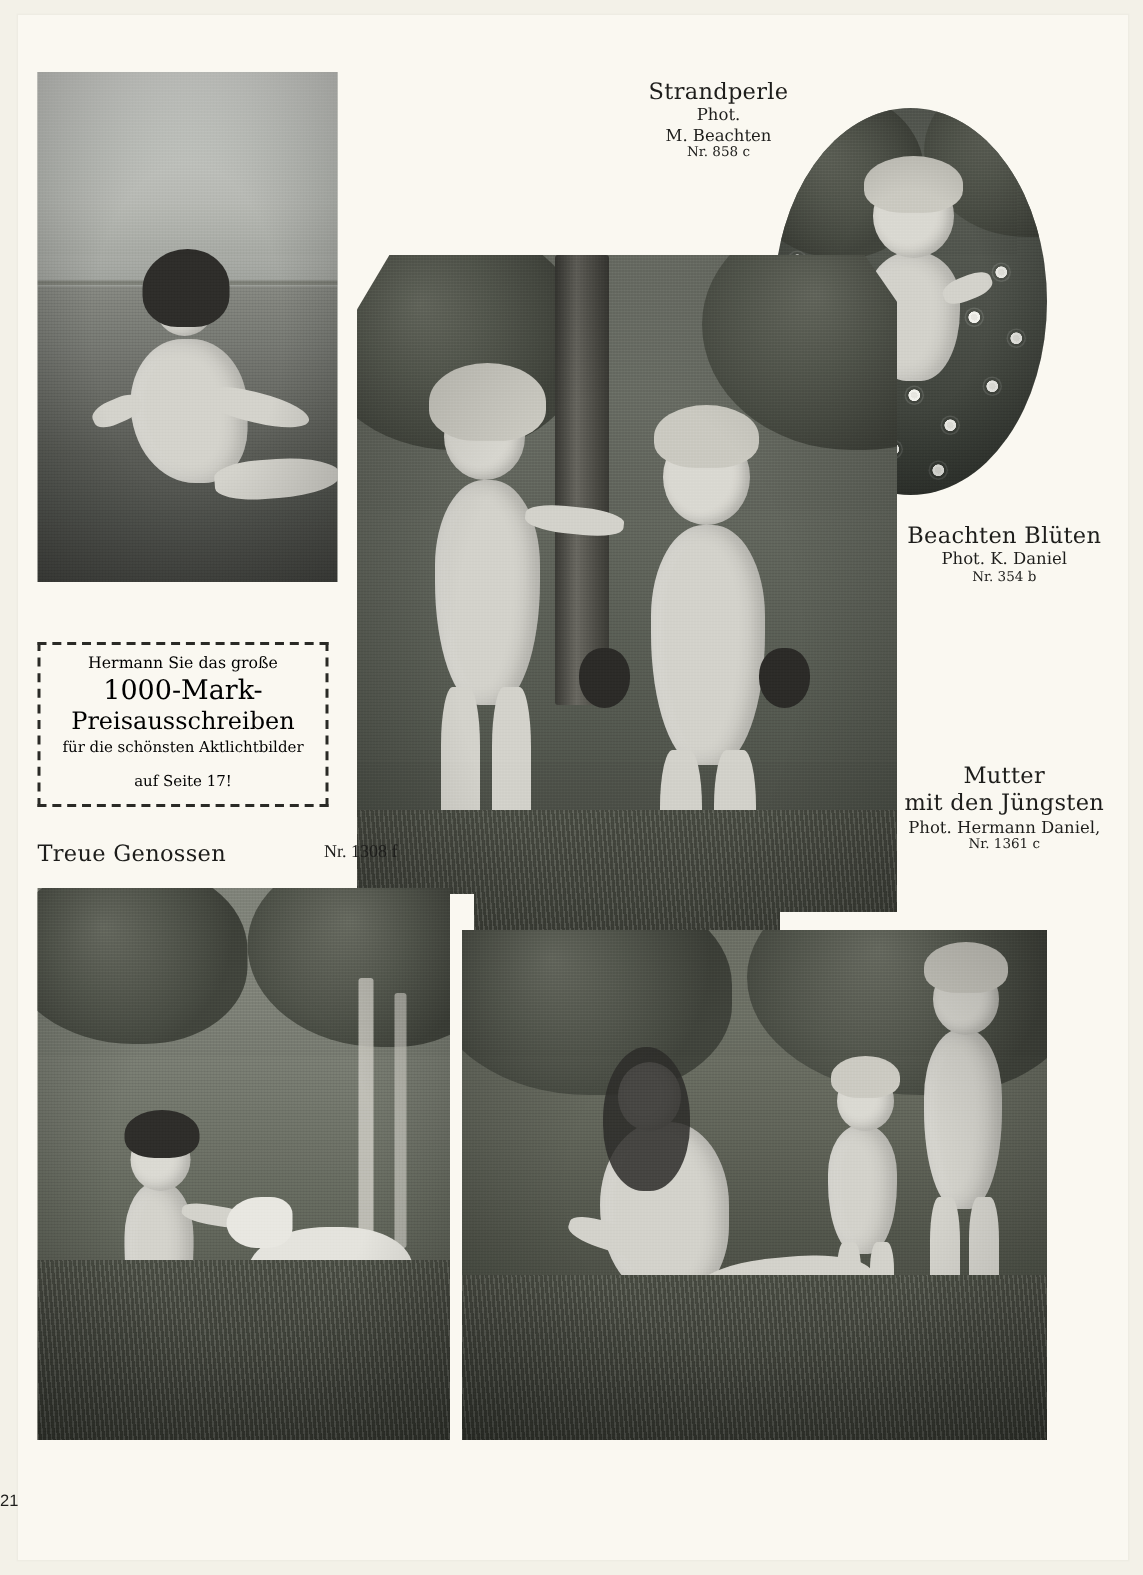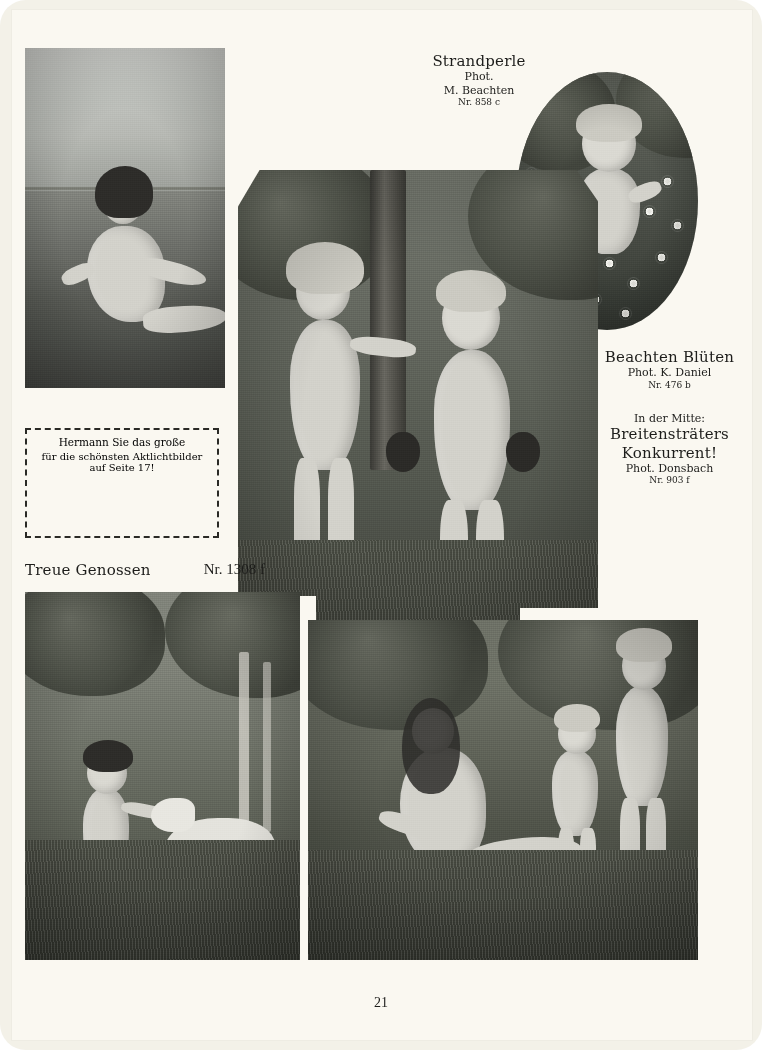--- a/index.html
+++ b/index.html
@@ -14,21 +14,20 @@
     font-family: "Liberation Serif", serif;
     overflow: hidden;
   }
   .page {
     position: absolute;
     inset: 0;
     background: #f3f1e8;
     background-image:
       radial-gradient(circle at 20% 30%, rgba(0,0,0,0.015) 0 2px, transparent 2px),
       radial-gradient(circle at 70% 60%, rgba(0,0,0,0.012) 0 2px, transparent 2px);
-    border-radius: 26px;
   }
   .paper-edge {
     position: absolute;
     left: 12px; top: 10px; right: 10px; bottom: 10px;
     background: #faf8f1;
     box-shadow: 0 0 0 1px rgba(0,0,0,0.02);
   }
 
   
   .photo {
@@ -177,45 +176,45 @@
   .cap .t3 {
     font-family: "DejaVu Serif", serif;
     font-size: 9px;
   }
 
   #cap-strandperle { left: 404px; top: 52px; width: 150px; }
   #cap-lachende     { left: 592px; top: 348px; width: 155px; }
   #cap-mitte        { left: 592px; top: 412px; width: 155px; }
   #cap-mutter       { left: 592px; top: 508px; width: 155px; }
   #cap-treue        { left: 25px;  top: 560px; width: 240px; text-align: left; }
-  #cap-treue .num   { float: right; font-size: 15px; }
+  #cap-treue .num   { float: right; font-size: 12px; }
 
   
   #ad-box {
     position: absolute;
     left: 25px; top: 428px; width: 194px; height: 110px;
     border: 2px dashed #2a2a26;
     background: #faf8f1;
     text-align: center;
     padding-top: 6px;
     box-sizing: border-box;
   }
   #ad-box .l1 { font-family: "DejaVu Serif", serif; font-size: 10.5px; }
   #ad-box .l2 { font-family: "DejaVu Serif", serif; font-size: 18px; margin-top: 2px; }
   #ad-box .l3 { font-family: "DejaVu Serif", serif; font-size: 16px; }
   #ad-box .l4 { font-family: "DejaVu Serif", serif; font-size: 10px; margin-top: 3px; }
-  #ad-box .l5 { font-family: "DejaVu Serif", serif; font-size: 10px; }
+  #ad-box .l5 { font-family: "DejaVu Serif", serif; font-size: 10px; margin-top: 12px; }
 
   
   #page-number {
     position: absolute;
     left: 0; right: 0; top: 995px;
-    text-align: center;
-    font-family: Liberation Serif, serif;
-    font-size: 14px;
+    text-align: left;
+    font-family: Liberation Sans, sans-serif;
+    font-size: 11px;
     color: #1d1d1b;
   }
 </style>
 </head>
 <body>
 
 <div class="page">
   <div class="paper-edge"></div>
 
   <div class="photo" id="photo-woman-field">
@@ -295,34 +294,35 @@
     <div class="grain"></div>
     <div class="vignette"></div>
   </div>
 
   <div style="position:absolute; left:238px; top:596px; width:78px; height:96px; background:#faf8f1;"></div>
   <div style="position:absolute; left:520px; top:608px; width:80px; height:84px; background:#faf8f1;"></div>
 
   <div class="cap" id="cap-lachende">
     <div class="t1">Beachten Blüten</div>
     <div class="t2">Phot. K. Daniel</div>
-    <div class="t3">Nr. 476 b</div>
-  </div>
-
-  <div class="cap" id="cap-mitte">
-    <div class="t2" style="font-size:11px;">In der Mitte:</div>
-    <div class="t1">Breitensträters</div>
-    <div class="t1">Konkurrent!</div>
-    <div class="t2">Phot. Donsbach</div>
-    <div class="t3">Nr. 903 f</div>
-  </div>
-
+    <div class="t3">Nr. 354 b</div>
+  </div>
+
+
+  <div class="cap" id="cap-mutter">
+    <div class="t1">Mutter</div>
+    <div class="t1">mit den Jüngsten</div>
+    <div class="t2">Phot. Hermann Daniel,</div>
+    <div class="t3">Nr. 1361 c</div>
+  </div>
 
   <div id="ad-box">
     <div class="l1">Hermann Sie das große</div>
+    <div class="l2">1000-Mark-</div>
+    <div class="l3">Preisausschreiben</div>
     <div class="l4">für die schönsten Aktlichtbilder</div>
     <div class="l5">auf Seite 17!</div>
   </div>
 
   <div class="cap" id="cap-treue">
     <span class="num">Nr. 1308 f</span>
     <span class="t1">Treue Genossen</span>
   </div>
 
   <div class="photo" id="photo-goat">

